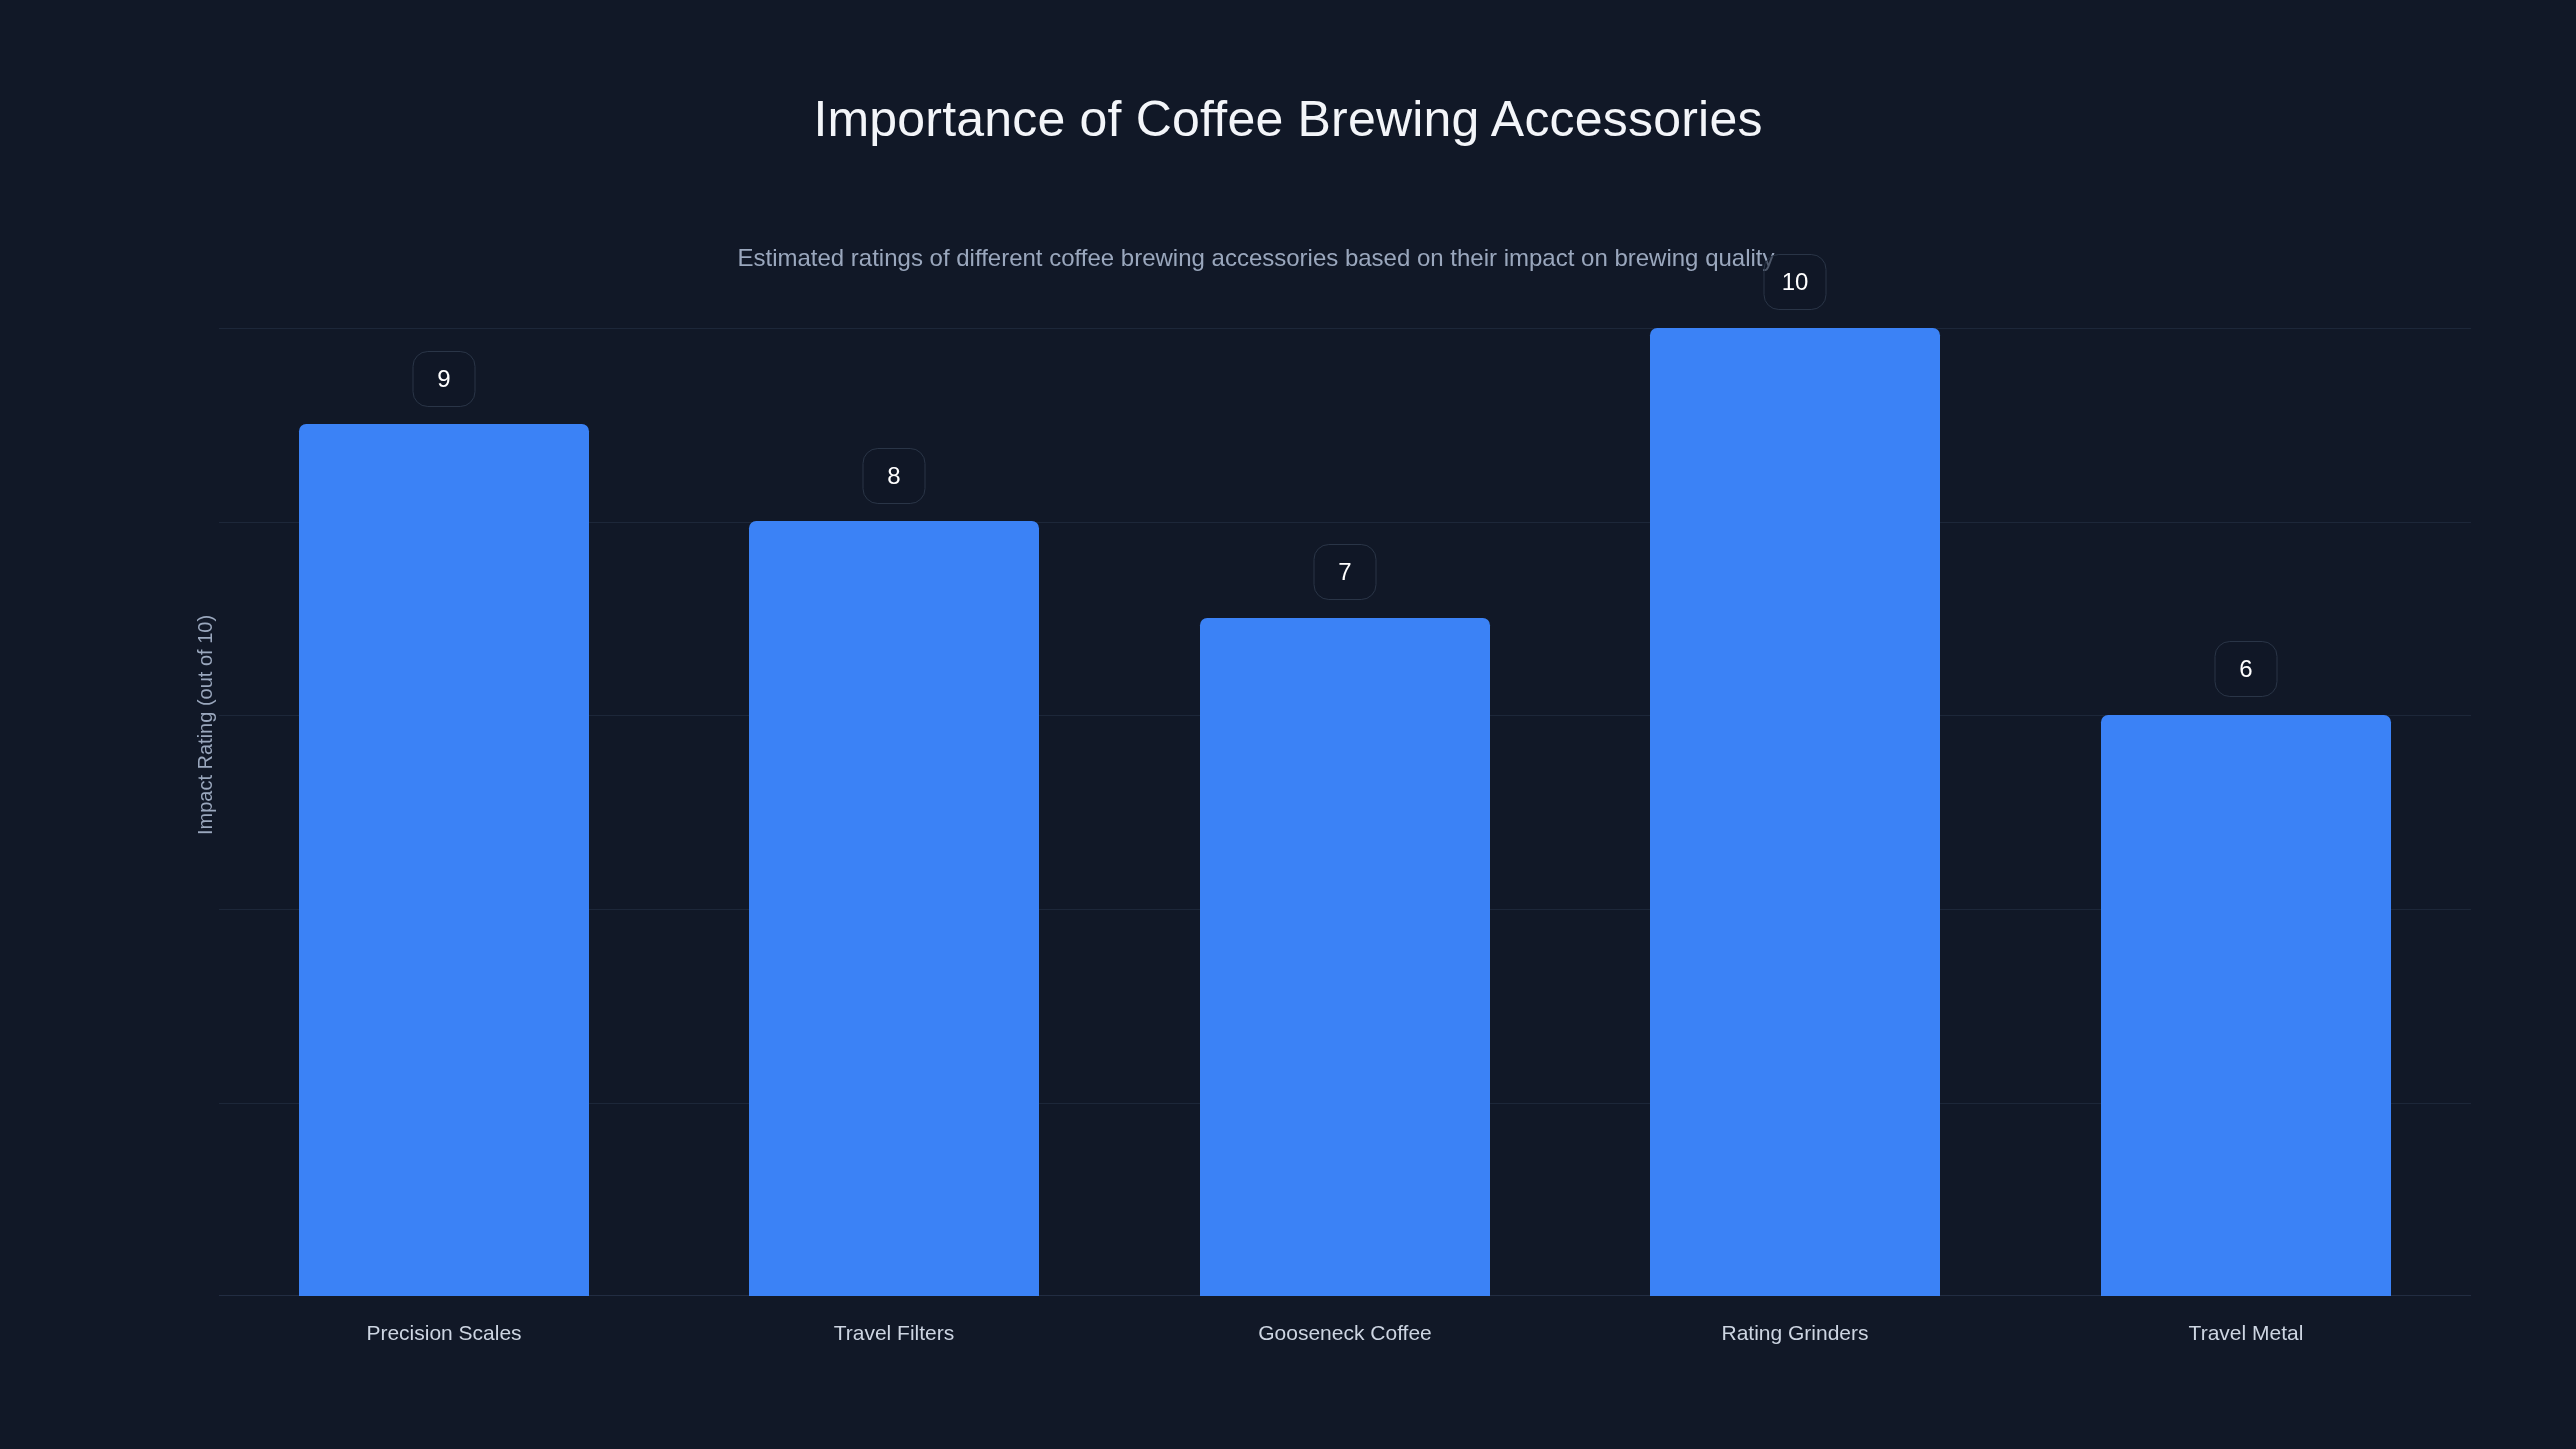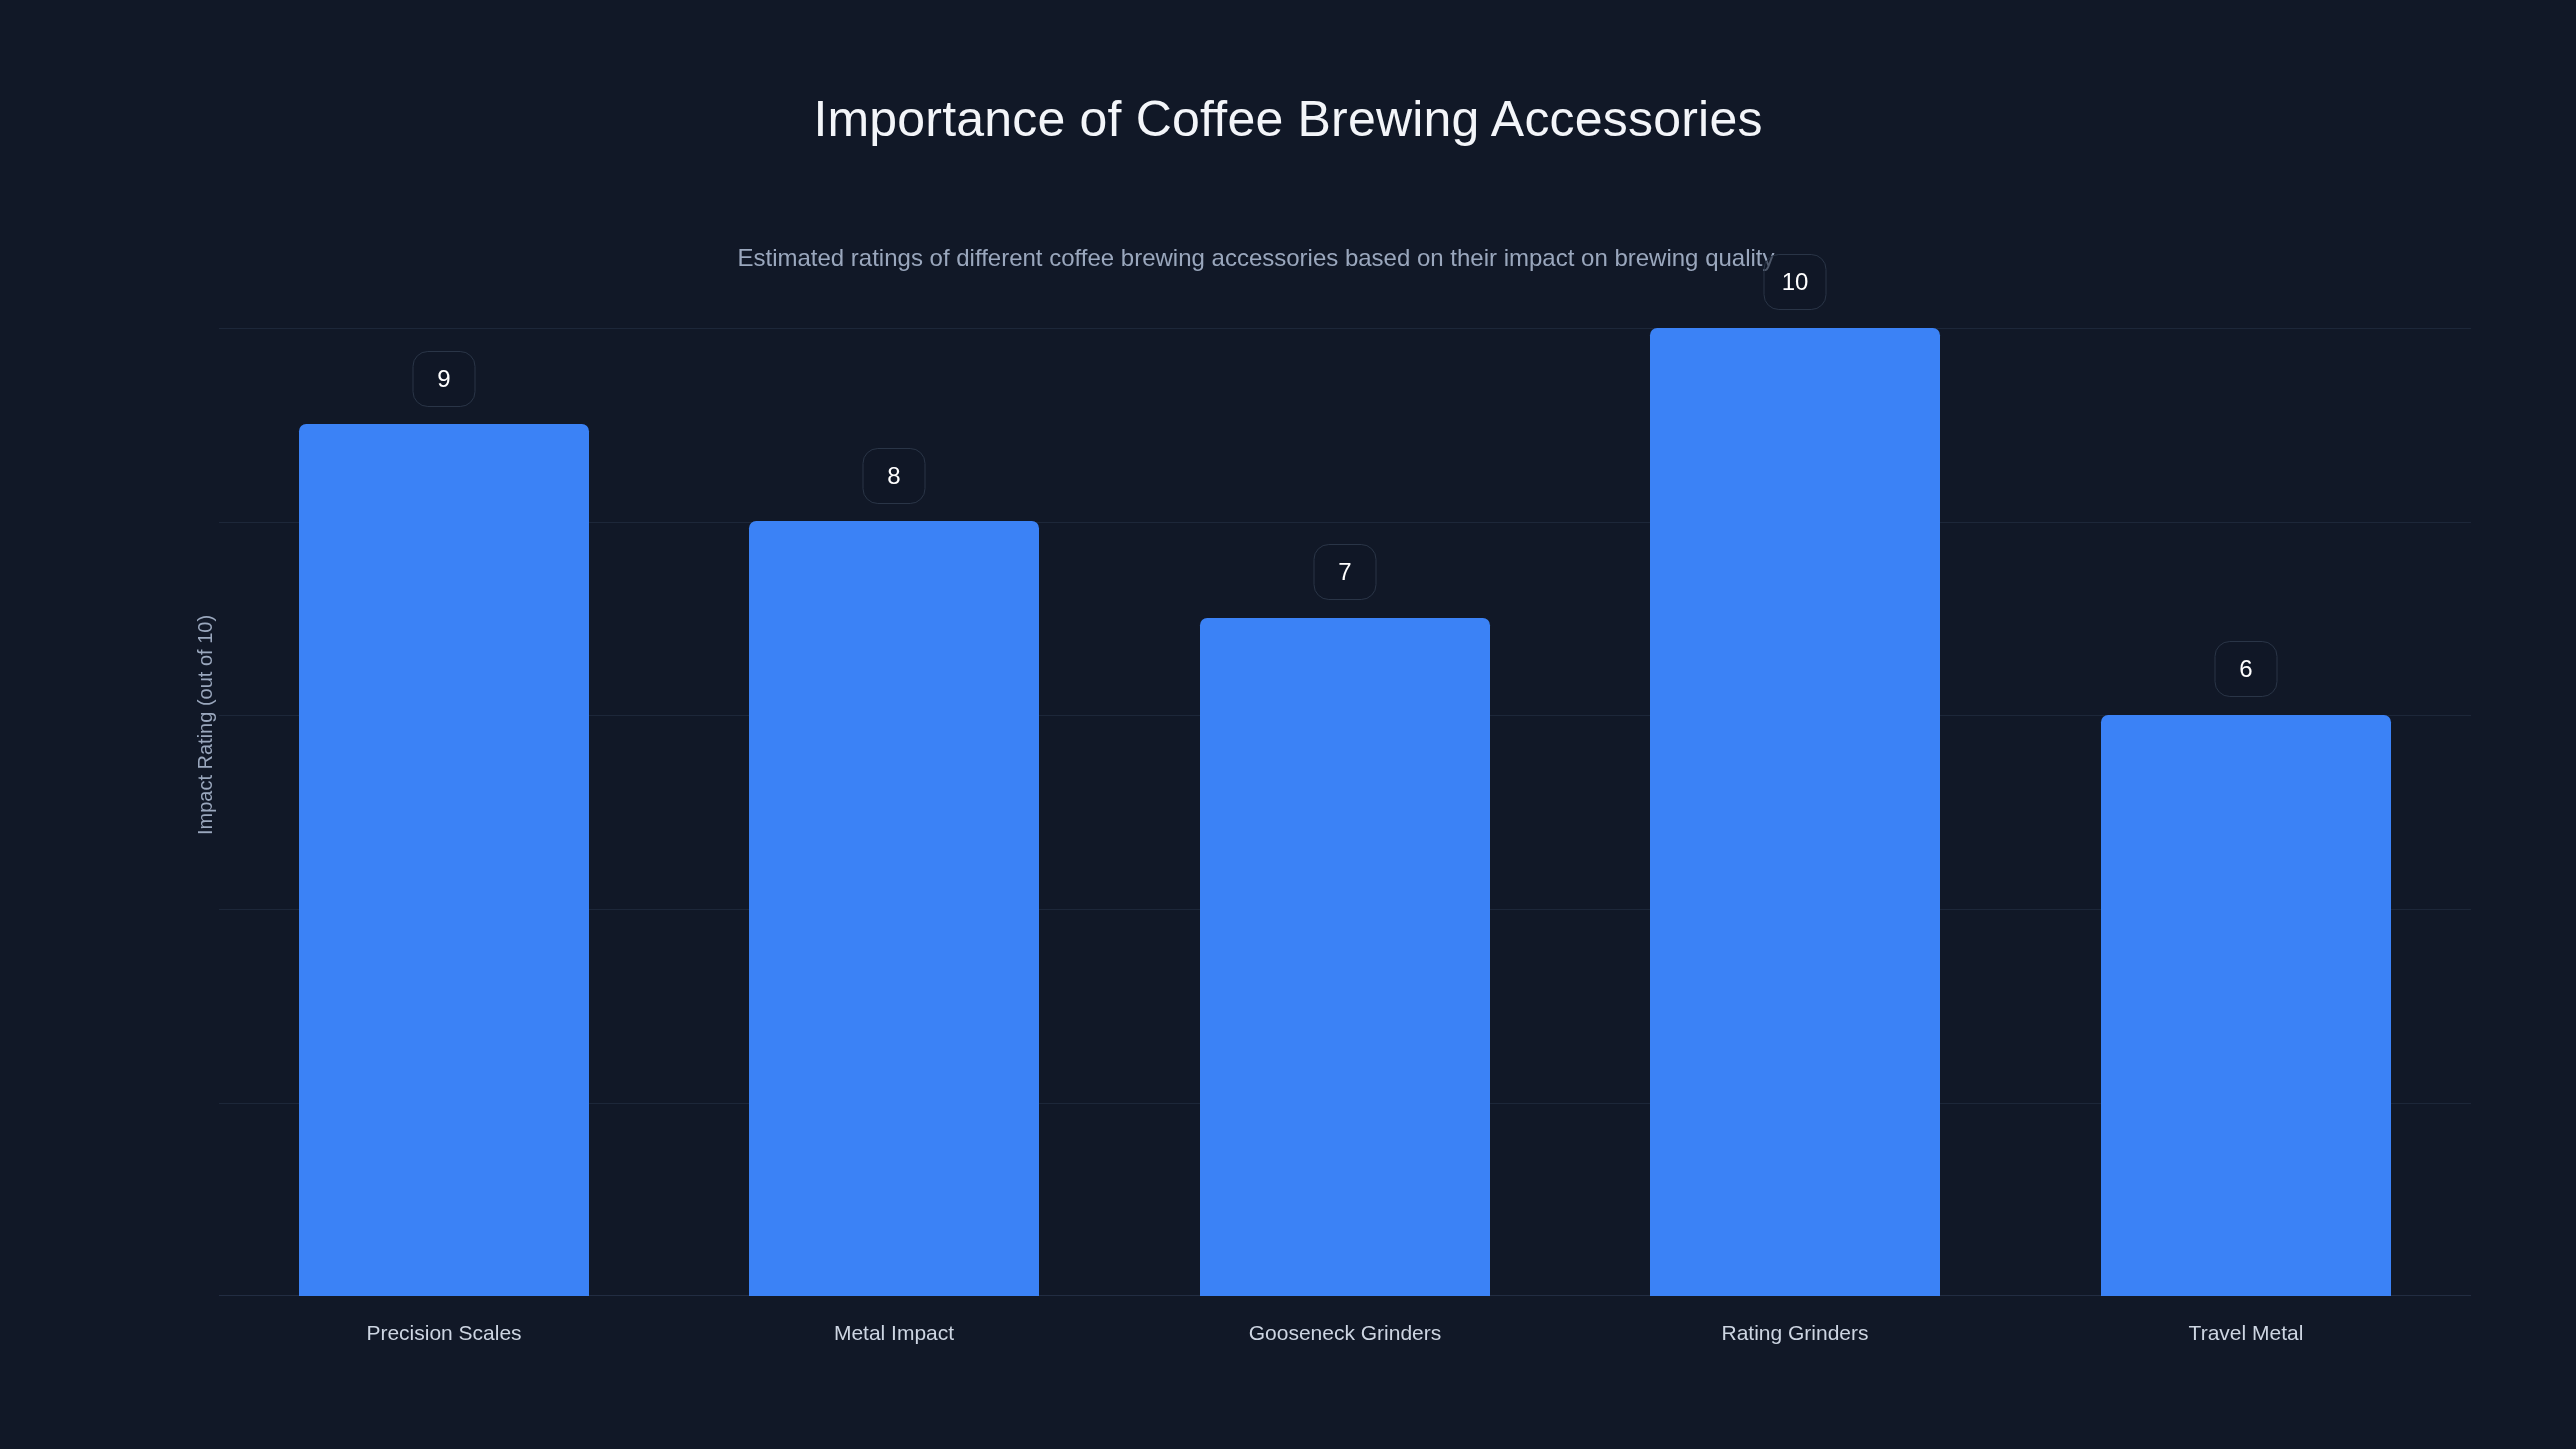--- a/index.html
+++ b/index.html
@@ -146,26 +146,26 @@
   <div id="y-tick-labels"></div>
   <div id="bars">
       <div class="bar-slot" style="left: 0px; width: 450px;">
         <div class="bar" style="height: 872px; width: 290px; left: 80px; background: rgb(59, 130, 246);"></div>
         <div class="bar-value-badge" style="top: 23px;">9</div>
         <div class="x-tick-label">Precision Scales</div>
       </div>
       <div class="bar-slot" style="left: 450px; width: 450px;">
         <div class="bar" style="height: 775px; width: 290px; left: 80px; background: rgb(59, 130, 246);"></div>
         <div class="bar-value-badge" style="top: 120px;">8</div>
-        <div class="x-tick-label">Metal Impact</div>
+        <div class="x-tick-label">Travel Filters</div>
       </div>
       <div class="bar-slot" style="left: 901px; width: 450px;">
         <div class="bar" style="height: 678px; width: 290px; left: 80px; background: rgb(59, 130, 246);"></div>
         <div class="bar-value-badge" style="top: 216px;">7</div>
-        <div class="x-tick-label">Gooseneck Grinders</div>
+        <div class="x-tick-label">Gooseneck Coffee</div>
       </div>
       <div class="bar-slot" style="left: 1351px; width: 450px;">
         <div class="bar" style="height: 968px; width: 290px; left: 80px; background: rgb(59, 130, 246);"></div>
         <div class="bar-value-badge" style="top: -74px;">10</div>
         <div class="x-tick-label">Rating Grinders</div>
       </div>
       <div class="bar-slot" style="left: 1802px; width: 450px;">
         <div class="bar" style="height: 581px; width: 290px; left: 80px; background: rgb(59, 130, 246);"></div>
         <div class="bar-value-badge" style="top: 313px;">6</div>
         <div class="x-tick-label">Travel Metal</div>

